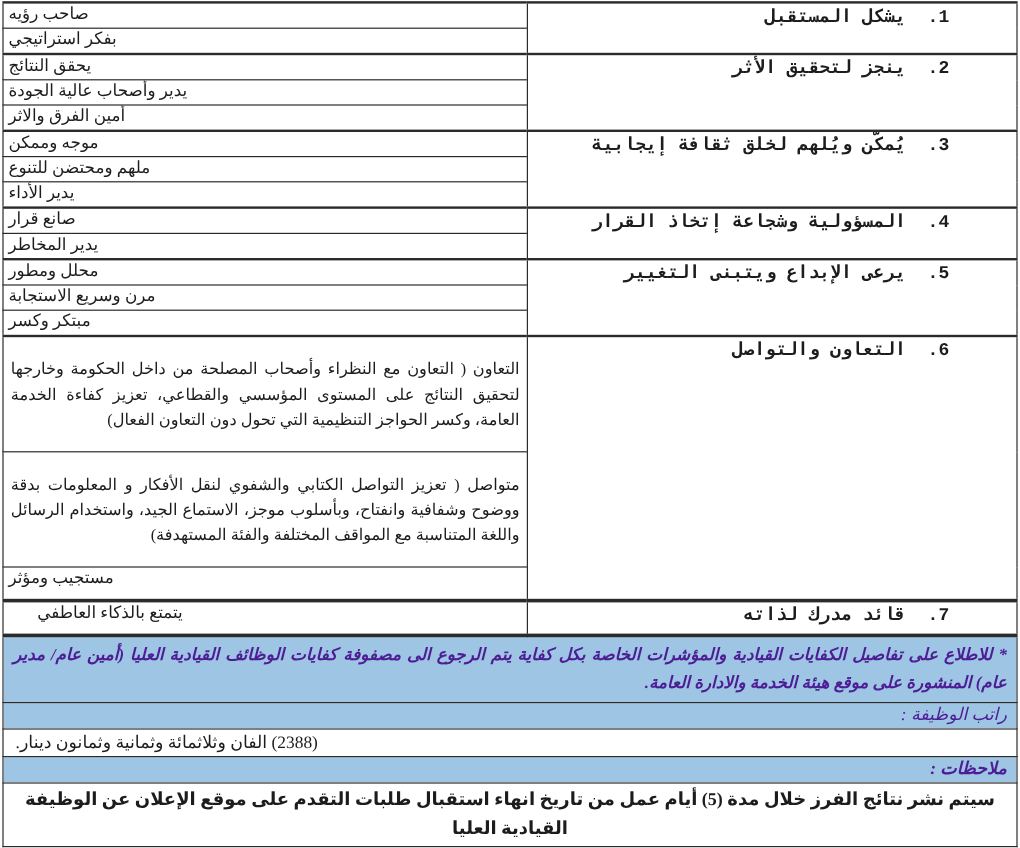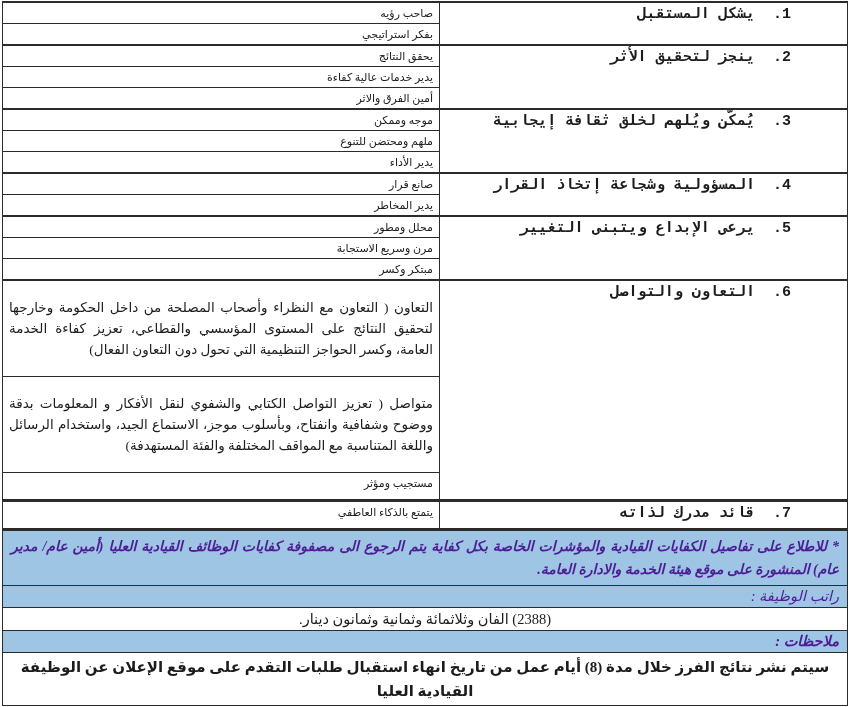--- a/index.html
+++ b/index.html
@@ -11,41 +11,41 @@
   }
   table{border-collapse:collapse;width:845px;table-layout:fixed;}
   td{border:1px solid #2b2b2b;overflow:hidden;box-sizing:border-box;}
 
   
   .group-cell{
     vertical-align:top;text-align:right;font-weight:bold;font-size:15px;
     padding:2px 56px 2px 4px;line-height:20px;font-family:Liberation Mono, monospace;
   }
   .item-cell{
-    font-size:11px;text-align:right;vertical-align:top;
+    font-size:14px;text-align:left;vertical-align:top;
     padding:1px 6px 1px 4px;height:20px;line-height:18px;
   }
   .item-cell.para{
     height:auto;min-height:82px;text-align:justify;line-height:21px;
     font-size:13.5px;padding:16px 6px;
   }
   tr.group-start td{border-top:2px solid #2b2b2b;}
   tr.major-split td{border-top:3px solid #2b2b2b;}
   #comp-body tr.tall td.item-cell{height:28px;}
   #comp-body tr:last-child td{height:29px;padding-left:28px;}
 
   
   .f-blue{background:#9fc5e4;color:#4c1d95;font-style:italic;}
   .f-note{
     font-weight:bold;font-size:14px;text-align:justify;
     padding:4px 8px;line-height:23px;height:48px;
   }
   .f-label{font-size:14.5px;padding:1px 8px;height:20px;text-align:right;line-height:19px;}
   .f-label.bold{font-weight:bold;}
-  .f-value{font-size:14.5px;padding:1px 10px;height:21px;text-align:center;background:#ffffff;line-height:20px;margin-left:42px;}
+  .f-value{font-size:14.5px;padding:1px 10px;height:21px;text-align:left;background:#ffffff;line-height:20px;margin-left:42px;}
   .f-final{
     font-weight:bold;font-size:15px;text-align:center;
     line-height:24px;padding:2px 14px;height:47px;background:#ffffff;
   }
   #footer-body tr:first-child td{border-top:3px solid #2b2b2b;}
 </style>
 </head>
 <body>
 
 <div class="doc">
@@ -60,21 +60,21 @@
           <td class="item-cell">صاحب رؤيه</td>
         </tr>
         <tr>
           <td class="item-cell">بفكر استراتيجي</td>
         </tr>
         <tr class="group-start">
           <td class="group-cell" rowspan="3"><span>2.</span>&nbsp; <span>ينجز لتحقيق الأثر</span></td>
           <td class="item-cell">يحقق النتائج</td>
         </tr>
         <tr>
-          <td class="item-cell">يدير خدمات عالية كفاءة</td>
+          <td class="item-cell">يدير وأصحاب عالية الجودة</td>
         </tr>
         <tr>
           <td class="item-cell">أمين الفرق والاثر</td>
         </tr>
         <tr class="group-start">
           <td class="group-cell" rowspan="3"><span>3.</span>&nbsp; <span>يُمكّن ويُلهم لخلق ثقافة إيجابية</span></td>
           <td class="item-cell">موجه وممكن</td>
         </tr>
         <tr>
           <td class="item-cell">ملهم ومحتضن للتنوع</td>
@@ -121,17 +121,17 @@
       <tr>
         <td colspan="2" class="f-blue f-label">راتب الوظيفة :</td>
       </tr>
       <tr>
         <td colspan="2" class="f-value">(2388) الفان وثلاثمائة وثمانية وثمانون دينار.</td>
       </tr>
       <tr>
         <td colspan="2" class="f-blue f-label bold">ملاحظات :</td>
       </tr>
       <tr>
-        <td colspan="2" class="f-final">سيتم نشر نتائج الفرز خلال مدة (8) أيام عمل من تاريخ انهاء استقبال طلبات التقدم على موقع الإعلان عن الوظيفة القيادية العليا</td>
+        <td colspan="2" class="f-final">سيتم نشر نتائج الفرز خلال مدة (5) أيام عمل من تاريخ انهاء استقبال طلبات التقدم على موقع الإعلان عن الوظيفة القيادية العليا</td>
       </tr>
     </tbody>
   </table>
 </div>
 
 </body></html>

